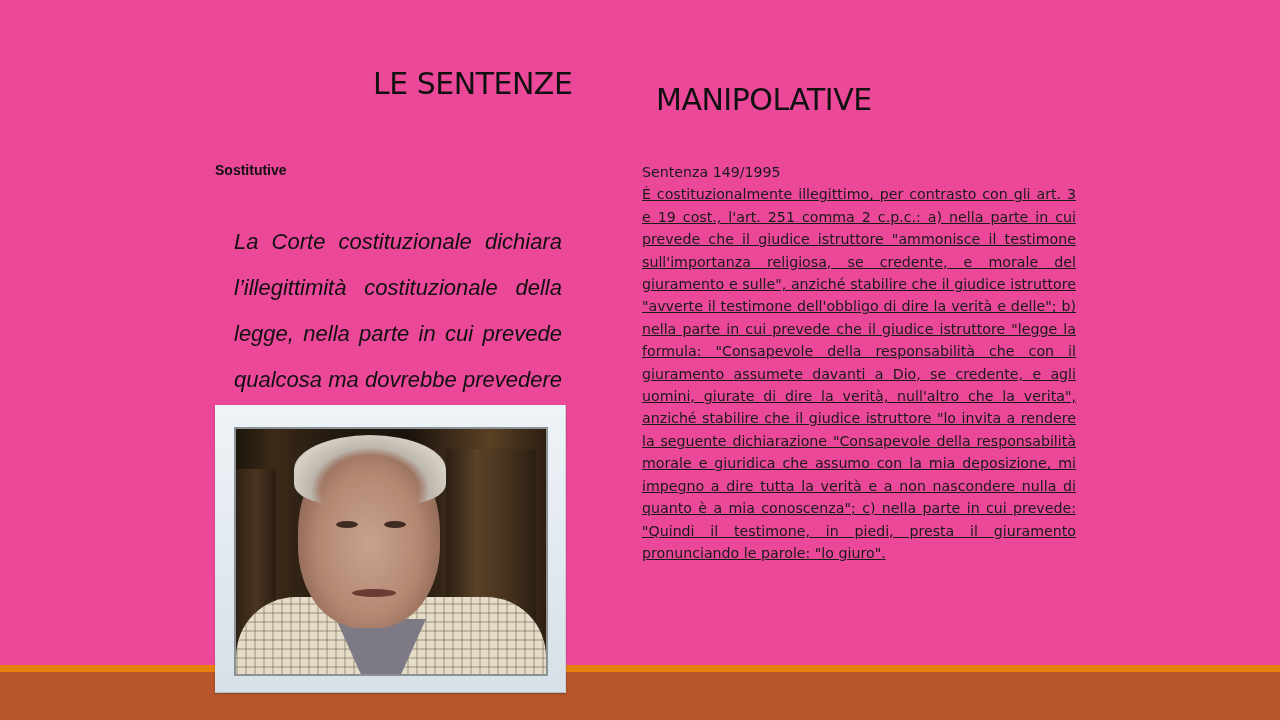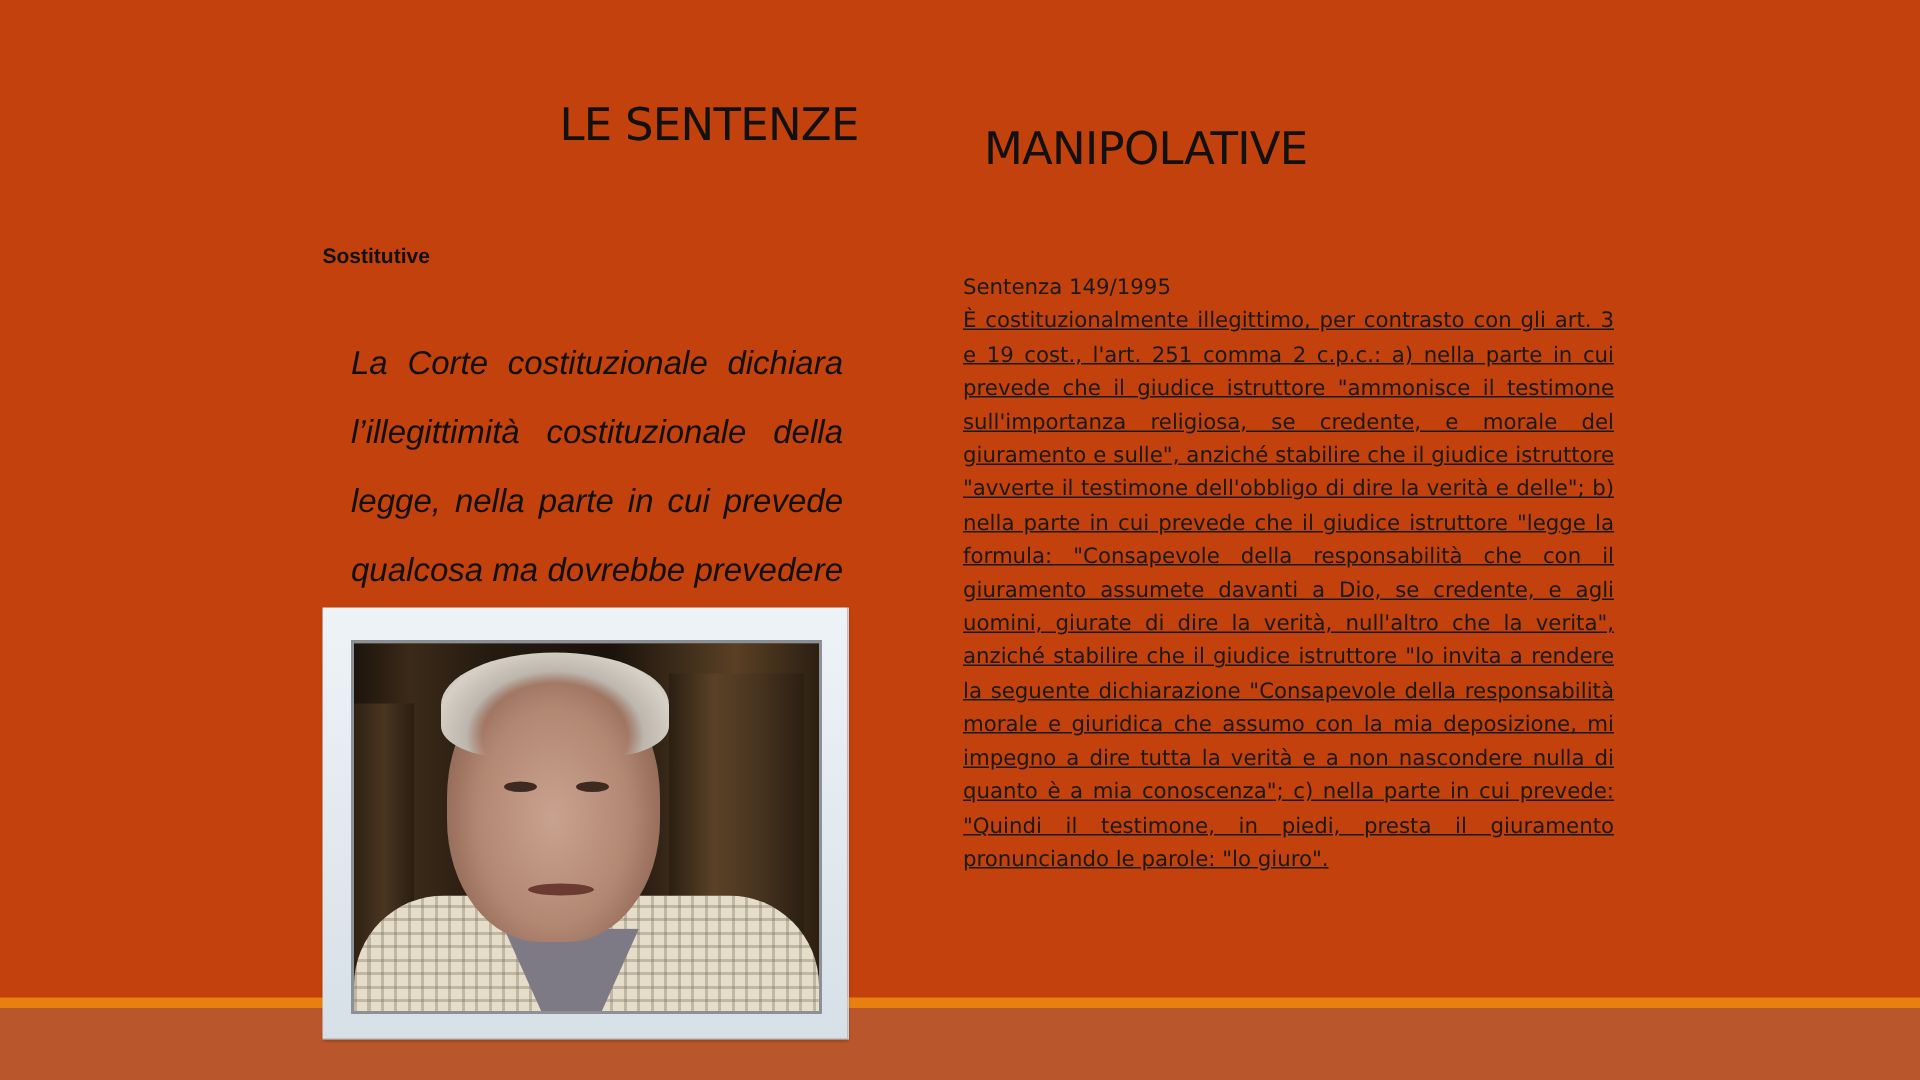--- a/index.html
+++ b/index.html
@@ -7,21 +7,21 @@
       padding: 0;
       width: 1280px;
       height: 720px;
       overflow: hidden;
       background: #ffffff;
     }
     .slide {
       position: relative;
       width: 1280px;
       height: 720px;
-      background: #c2410c;
+      background: #ec4899;
       overflow: hidden;
     }
     .title {
       position: absolute;
       top: 64px;
       left: 0;
       width: 1280px;
       height: 44px;
       font-family: "DejaVu Sans", sans-serif;
       font-size: 30px;
@@ -66,21 +66,20 @@
       top: 161px;
       width: 434px;
       font-family: "DejaVu Sans", sans-serif;
       font-size: 14.2px;
       line-height: 22.4px;
       color: #1a1a1a;
     }
     .case-title {
       display: block;
       text-align: left;
-      margin-top: 20px;
     }
     .case-body {
       display: block;
       text-align: justify;
       text-decoration: underline;
     }
     .bottom-stripe {
       position: absolute;
       left: 0;
       top: 665px;

